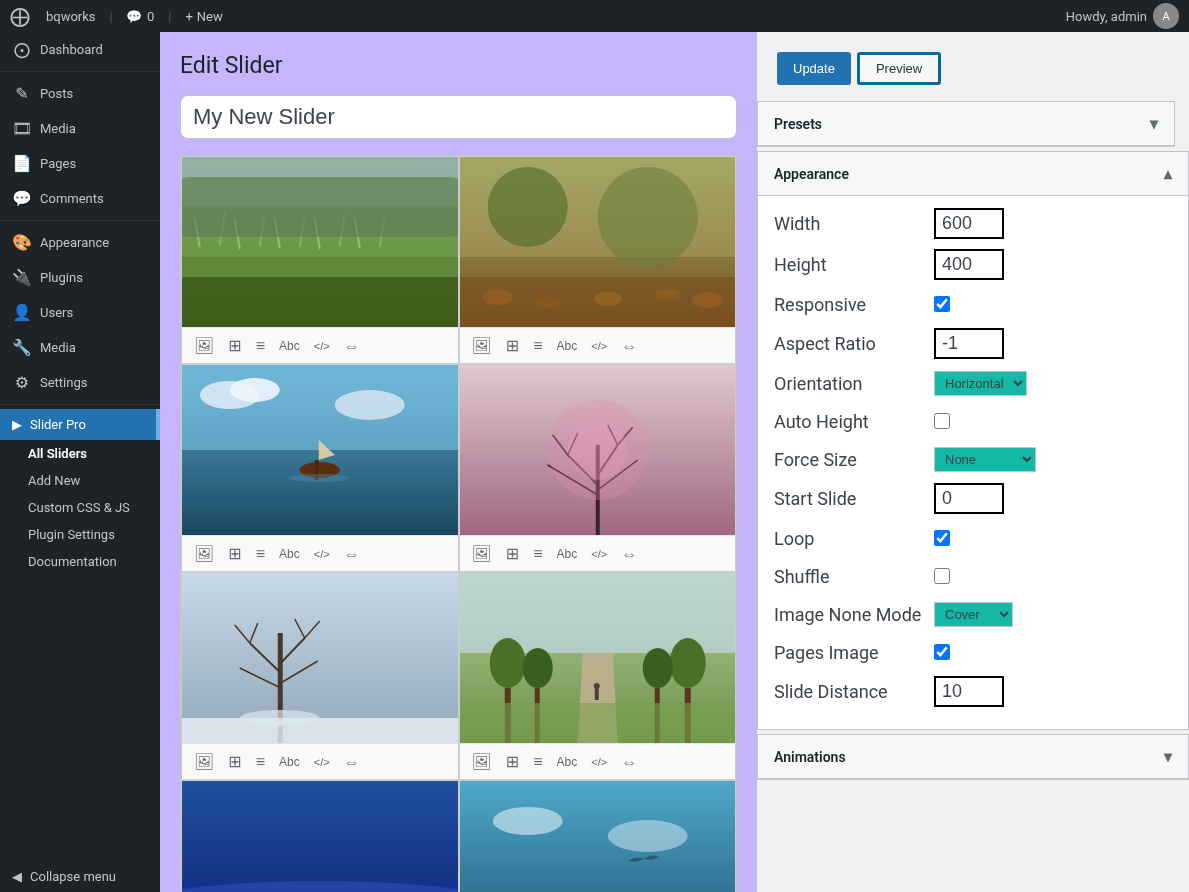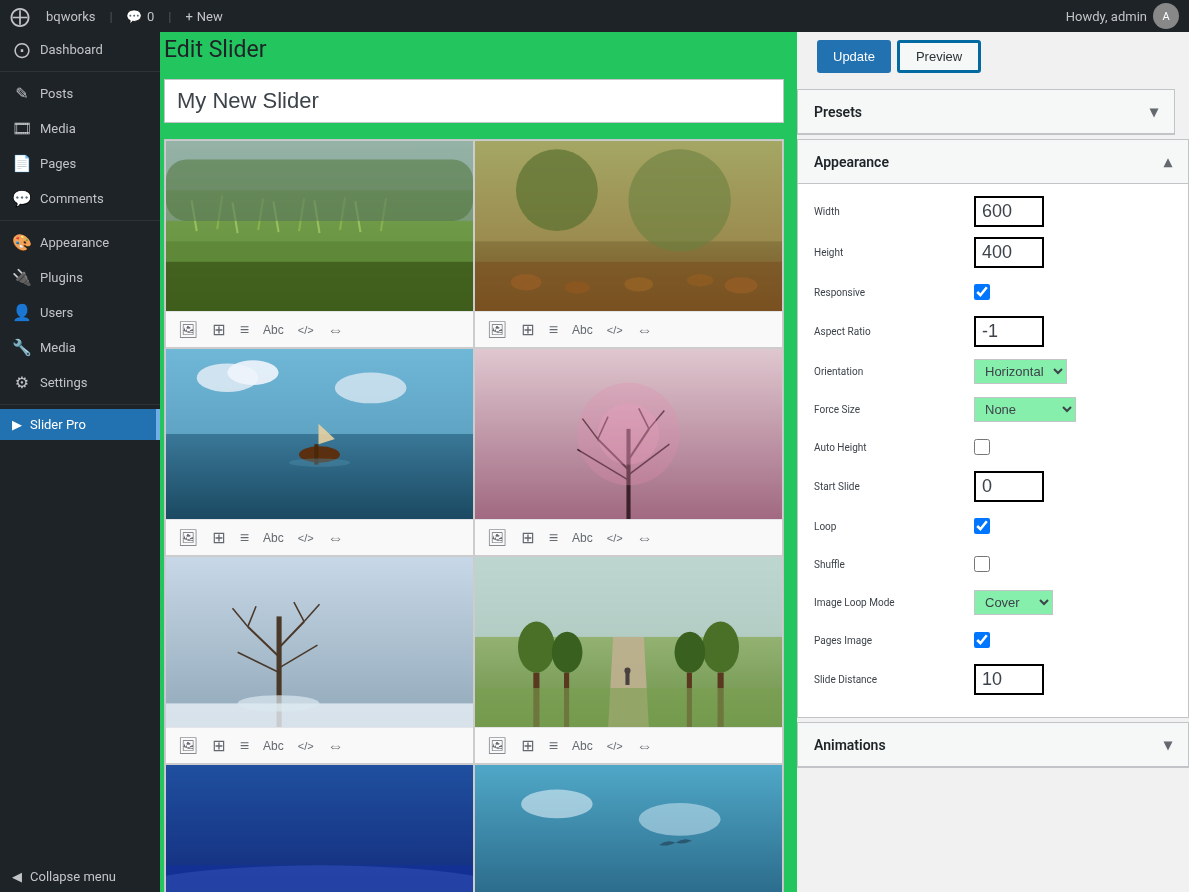--- a/index.html
+++ b/index.html
@@ -85,38 +85,38 @@
       color: #c3c4c7;
       font-size: 13px;
       cursor: pointer;
       margin-top: auto;
     }
 
     
     #main {
       flex: 1;
       overflow-y: auto;
-      padding: 4px;
-      background: #22c55e;
+      padding: 20px;
+      background: #c4b5fd;
     }
     #main h1 {
       font-size: 23px;
       font-weight: 400;
       color: #1d2327;
       margin-bottom: 16px;
     }
     #slider-title-input {
       width: 100%;
       max-width: 620px;
       padding: 8px 12px;
       font-size: 22px;
       border: 1px solid #c3c4c7;
       background: #fff;
       color: #3c434a;
-      border-radius: 0;
+      border-radius: 8px;
       outline: none;
       margin-bottom: 16px;
     }
 
     
     #slides-grid {
       display: grid;
       grid-template-columns: 1fr 1fr;
       gap: 0;
       max-width: 620px;
@@ -140,23 +140,23 @@
       color: #646970;
       font-size: 16px;
       cursor: pointer;
       padding: 2px 4px;
       border: none;
       background: none;
     }
 
     
     #right-panel {
-      width: 392px;
+      width: 432px;
       flex-shrink: 0;
-      padding: 8px 0;
+      padding: 20px 0;
       overflow-y: auto;
     }
     .panel-top-buttons {
       display: flex;
       gap: 6px;
       padding: 0 20px 16px;
     }
     .btn-update {
       background: #2271b1;
       color: #fff;
@@ -199,21 +199,21 @@
     .field-row {
       display: flex;
       align-items: center;
       margin-bottom: 10px;
       min-height: 28px;
     }
     .field-label {
       width: 160px;
       flex-shrink: 0;
       color: #3c434a;
-      font-size: 10px;
+      font-size: 18px;
     }
     .field-input {
       border: 2px solid #000000;
       padding: 3px 6px;
       font-size: 18px;
       width: 70px;
       background: #fff;
       color: #3c434a;
       outline: none;
     }
@@ -228,21 +228,21 @@
     }
     .field-checkbox {
       width: 16px;
       height: 16px;
       cursor: pointer;
     }
     .field-select {
       border: 1px solid #c3c4c7;
       padding: 3px 6px;
       font-size: 13px;
-      background: #86efac;
+      background: #14b8a6;
       color: #3c434a;
       outline: none;
       cursor: pointer;
     }
 
     
     .slide-svg {
       width: 100%;
       height: 170px;
       display: block;
@@ -313,20 +313,27 @@
     </div>
     <div class="menu-item">
       <span class="icon">⚙</span>
       <span>Settings</span>
     </div>
     <div class="menu-separator"></div>
     <div class="slider-pro-item">
       <span>▶</span>
       <span>Slider Pro</span>
     </div>
+    <div class="sub-menu">
+      <div class="sub-menu-item active">All Sliders</div>
+      <div class="sub-menu-item">Add New</div>
+      <div class="sub-menu-item">Custom CSS &amp; JS</div>
+      <div class="sub-menu-item">Plugin Settings</div>
+      <div class="sub-menu-item">Documentation</div>
+    </div>
     <div class="collapse-menu">
       <span>◀</span>
       <span>Collapse menu</span>
     </div>
   </nav>
 
   <div id="main">
     <h1>Edit Slider</h1>
     <input type="text" id="slider-title-input" value="My New Slider" style="">
 
@@ -623,50 +630,50 @@
 
         <div class="field-row">
           <span class="field-label">Orientation</span>
           <select class="field-select">
             <option>Horizontal</option>
             <option>Vertical</option>
           </select>
         </div>
 
         <div class="field-row">
+          <span class="field-label">Auto Height</span>
+          <input type="checkbox" class="field-checkbox" style="">
+        </div>
+
+        <div class="field-row">
           <span class="field-label">Force Size</span>
           <select class="field-select">
             <option>None</option>
             <option>Force</option>
             <option>Auto Height</option>
           </select>
         </div>
 
         <div class="field-row">
-          <span class="field-label">Auto Height</span>
-          <input type="checkbox" class="field-checkbox" style="">
-        </div>
-
-        <div class="field-row">
           <span class="field-label">Start Slide</span>
           <input type="text" class="field-input" value="0" style="">
         </div>
 
         <div class="field-row">
           <span class="field-label">Loop</span>
           <input type="checkbox" class="field-checkbox" checked="" style="">
         </div>
 
         <div class="field-row">
           <span class="field-label">Shuffle</span>
           <input type="checkbox" class="field-checkbox" style="">
         </div>
 
         <div class="field-row">
-          <span class="field-label">Image Loop Mode</span>
+          <span class="field-label">Image None Mode</span>
           <select class="field-select">
             <option>Cover</option>
             <option>Contain</option>
             <option>Exact</option>
             <option>None</option>
           </select>
         </div>
 
         <div class="field-row">
           <span class="field-label">Pages Image</span>

